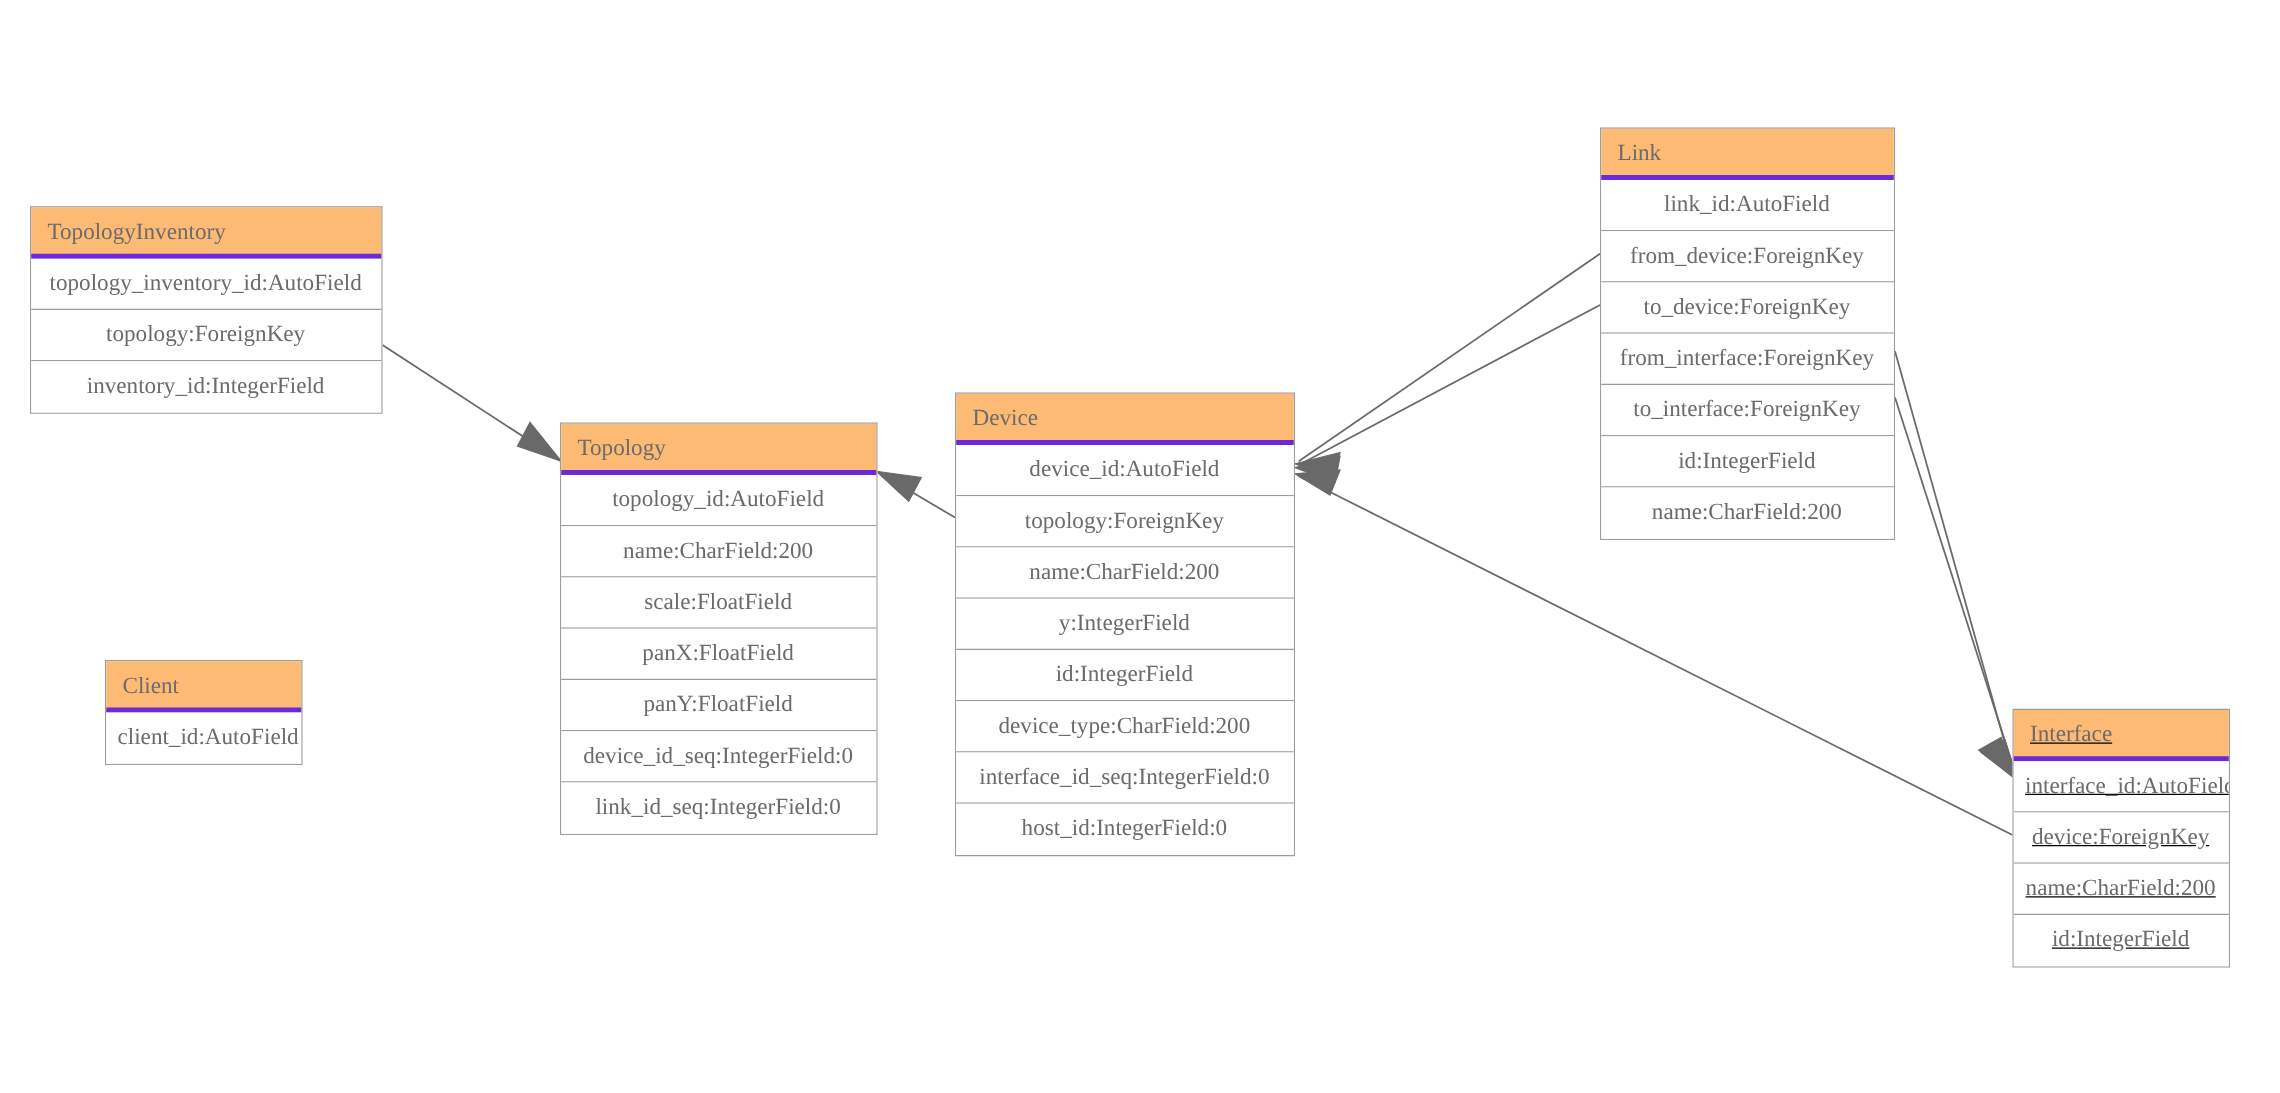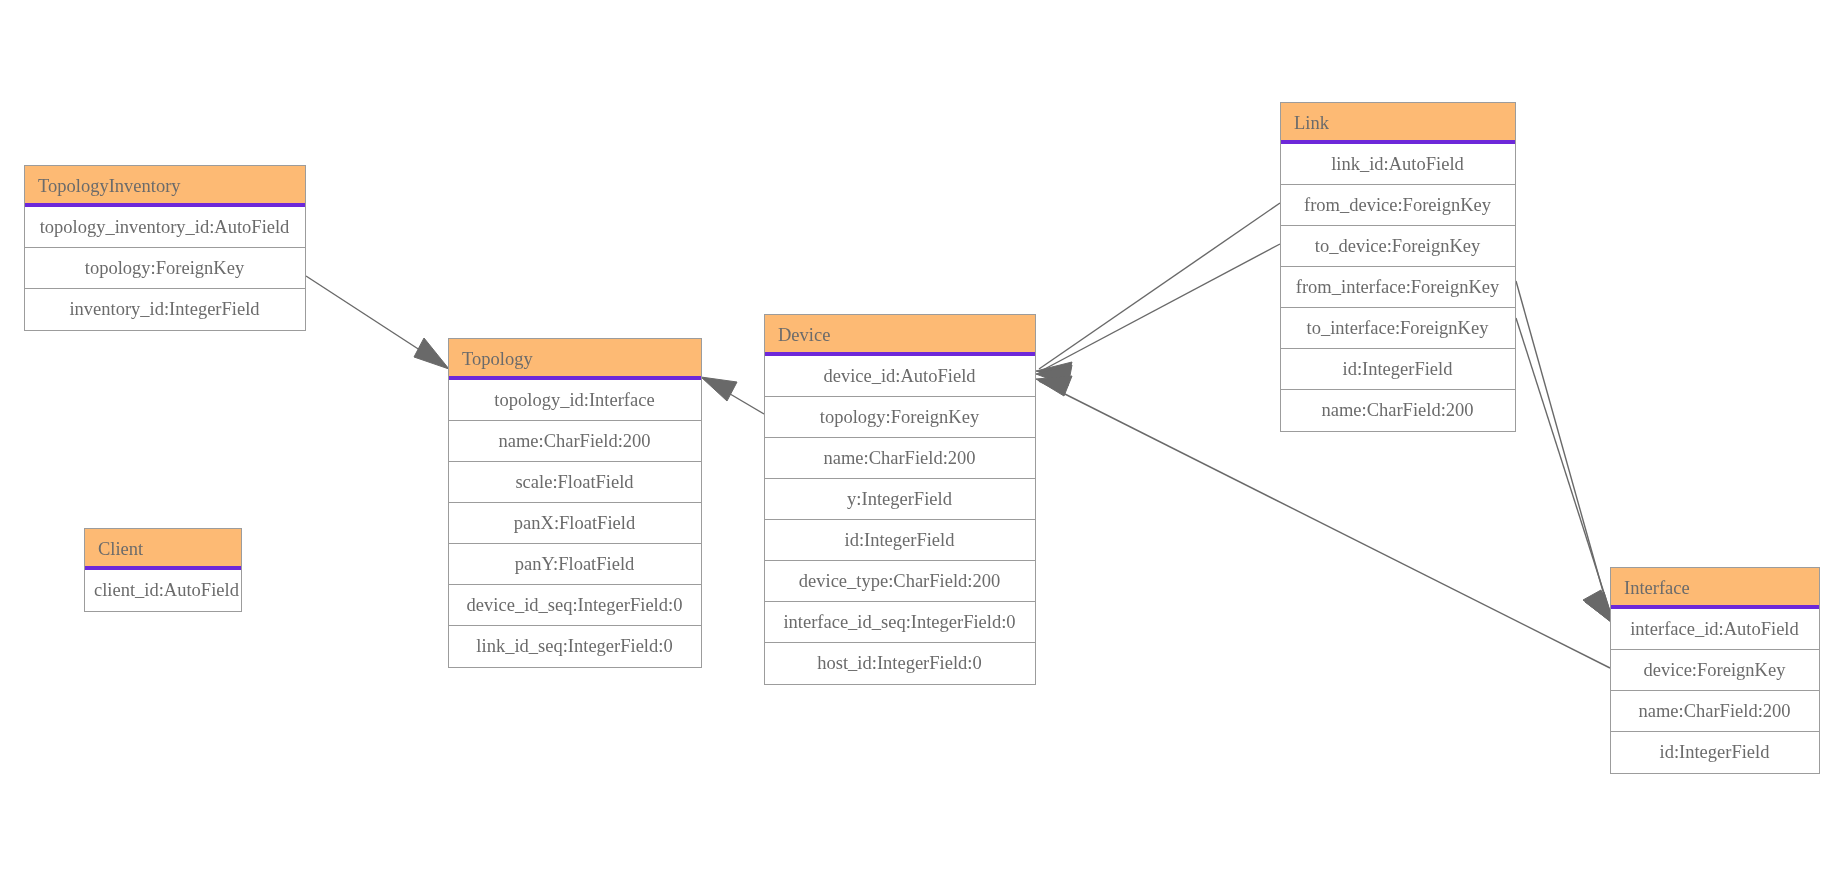--- a/index.html
+++ b/index.html
@@ -99,21 +99,21 @@
 
   <div id="entity-layer">
       <div class="entity" style="left: 24px; top: 165px; width: 282px;">
         <div class="entity-title">TopologyInventory</div>
         <div class="entity-field">topology_inventory_id:AutoField</div>
         <div class="entity-field">topology:ForeignKey</div>
         <div class="entity-field">inventory_id:IntegerField</div>
       </div>
       <div class="entity" style="left: 448px; top: 318px; width: 254px; margin-top: 20px;">
         <div class="entity-title">Topology</div>
-        <div class="entity-field">topology_id:Interface</div>
+        <div class="entity-field">topology_id:AutoField</div>
         <div class="entity-field">name:CharField:200</div>
         <div class="entity-field">scale:FloatField</div>
         <div class="entity-field">panX:FloatField</div>
         <div class="entity-field">panY:FloatField</div>
         <div class="entity-field">device_id_seq:IntegerField:0</div>
         <div class="entity-field">link_id_seq:IntegerField:0</div>
       </div>
       <div class="entity" style="left: 764px; top: 314px; width: 272px;">
         <div class="entity-title">Device</div>
         <div class="entity-field">device_id:AutoField</div>
@@ -132,21 +132,21 @@
       <div class="entity" style="left: 1280px; top: 102px; width: 236px;">
         <div class="entity-title">Link</div>
         <div class="entity-field">link_id:AutoField</div>
         <div class="entity-field">from_device:ForeignKey</div>
         <div class="entity-field">to_device:ForeignKey</div>
         <div class="entity-field">from_interface:ForeignKey</div>
         <div class="entity-field">to_interface:ForeignKey</div>
         <div class="entity-field">id:IntegerField</div>
         <div class="entity-field">name:CharField:200</div>
       </div>
-      <div class="entity" style="left: 1610px; top: 567px; width: 210px;">
+      <div class="entity" style="left: 1610px; top: 567px; width: 174px; text-decoration: underline;">
         <div class="entity-title">Interface</div>
         <div class="entity-field">interface_id:AutoField</div>
         <div class="entity-field">device:ForeignKey</div>
         <div class="entity-field">name:CharField:200</div>
         <div class="entity-field">id:IntegerField</div>
       </div>
     </div>
 
 </div>
 

